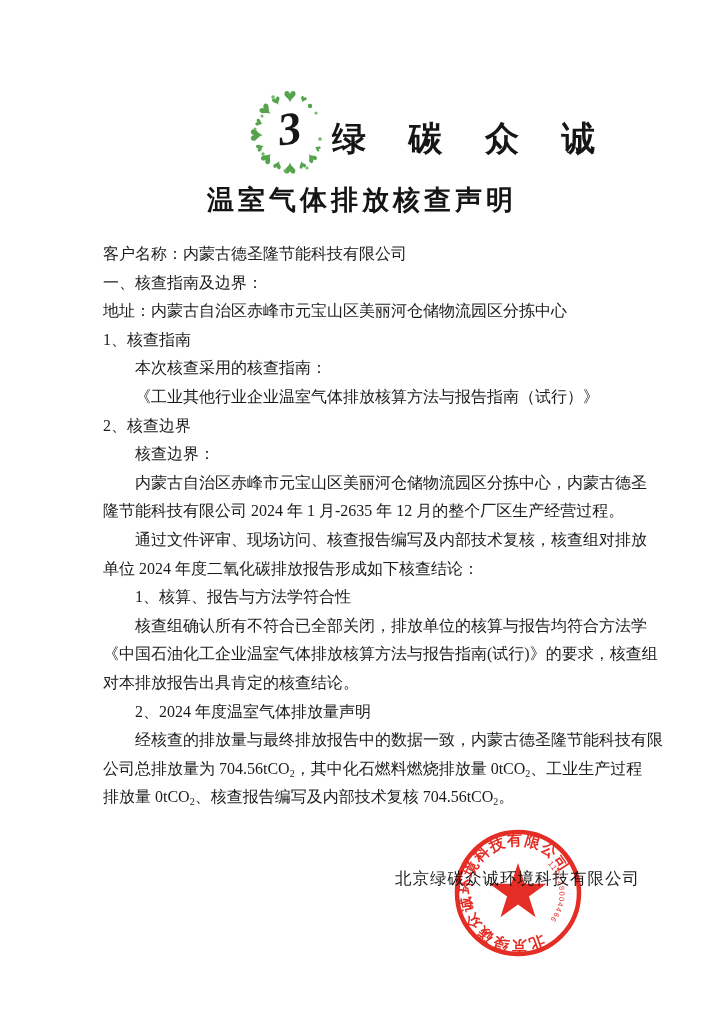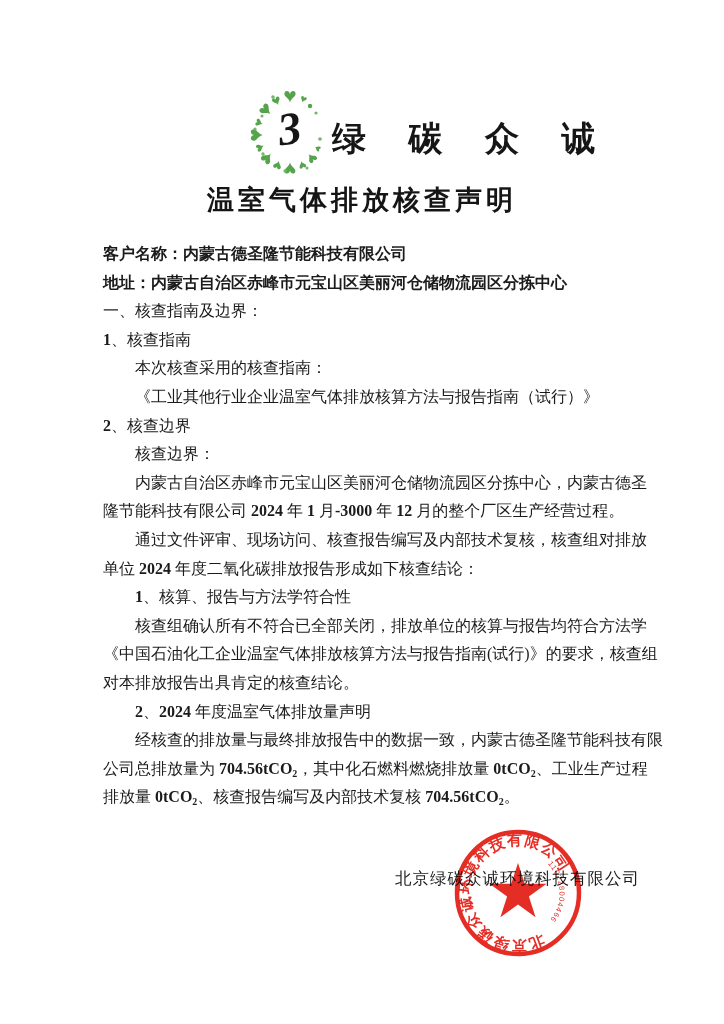--- a/index.html
+++ b/index.html
@@ -16,21 +16,21 @@
          letter-spacing:17px;color:#161616;white-space:nowrap;}
 
   
   .doc-title{position:absolute;left:0;top:182px;width:724px;text-align:center;
              font-size:27px;font-weight:bold;letter-spacing:4px;color:#151515;}
 
   
   .doc-body{position:absolute;left:103px;top:240px;width:522px;font-size:16px;}
   .line{height:28.6px;line-height:28.6px;white-space:nowrap;}
   .line.indent{padding-left:32px;}
-  .b{font-weight:bold;}
+  .b{font-weight:normal;}
   .sub{font-size:10px;vertical-align:-3px;}
 
   
   .signature{position:absolute;top:868px;right:84px;font-size:16.5px;color:#1b1b1b;
              letter-spacing:1px;white-space:nowrap;z-index:1;}
 
   
   .stamp{position:absolute;left:438px;top:813px;width:160px;height:160px;
          mix-blend-mode:multiply;opacity:0.95;z-index:2;}
 </style>
@@ -70,29 +70,29 @@
       </g>
     </svg>
     <div class="monogram">3</div>
     <div class="brand">绿 碳 众 诚</div>
   </div>
 
   <div class="doc-title">温室气体排放核查声明</div>
 
   <div class="doc-body" id="doc-body">
       <div class="line"><span class="b">客户名称：内蒙古德圣隆节能科技有限公司</span></div>
+      <div class="line"><span>一、核查指南及边界：</span></div>
       <div class="line"><span class="b">地址：内蒙古自治区赤峰市元宝山区美丽河仓储物流园区分拣中心</span></div>
-      <div class="line"><span>一、核查指南及边界：</span></div>
       <div class="line"><span class="b">1</span><span>、核查指南</span></div>
       <div class="line indent"><span>本次核查采用的核查指南：</span></div>
       <div class="line indent"><span>《工业其他行业企业温室气体排放核算方法与报告指南（试行）》</span></div>
       <div class="line"><span class="b">2</span><span>、核查边界</span></div>
       <div class="line indent"><span>核查边界：</span></div>
       <div class="line indent"><span>内蒙古自治区赤峰市元宝山区美丽河仓储物流园区分拣中心，内蒙古德圣</span></div>
-      <div class="line"><span>隆节能科技有限公司 </span><span class="b">2024</span><span> 年 </span><span class="b">1</span><span> 月</span><span class="b">-3000</span><span> 年 </span><span class="b">12</span><span> 月的整个厂区生产经营过程。</span></div>
+      <div class="line"><span>隆节能科技有限公司 </span><span class="b">2024</span><span> 年 </span><span class="b">1</span><span> 月</span><span class="b">-2635</span><span> 年 </span><span class="b">12</span><span> 月的整个厂区生产经营过程。</span></div>
       <div class="line indent"><span>通过文件评审、现场访问、核查报告编写及内部技术复核，核查组对排放</span></div>
       <div class="line"><span>单位 </span><span class="b">2024</span><span> 年度二氧化碳排放报告形成如下核查结论：</span></div>
       <div class="line indent"><span class="b">1</span><span>、核算、报告与方法学符合性</span></div>
       <div class="line indent"><span>核查组确认所有不符合已全部关闭，排放单位的核算与报告均符合方法学</span></div>
       <div class="line"><span>《中国石油化工企业温室气体排放核算方法与报告指南(试行)》的要求，核查组</span></div>
       <div class="line"><span>对本排放报告出具肯定的核查结论。</span></div>
       <div class="line indent"><span class="b">2</span><span>、</span><span class="b">2024</span><span> 年度温室气体排放量声明</span></div>
       <div class="line indent"><span>经核查的排放量与最终排放报告中的数据一致，内蒙古德圣隆节能科技有限</span></div>
       <div class="line"><span>公司总排放量为 </span><span class="b">704.56tCO</span><span class="b sub">2</span><span>，其中化石燃料燃烧排放量 </span><span class="b">0tCO</span><span class="b sub">2</span><span>、工业生产过程</span></div>
       <div class="line"><span>排放量 </span><span class="b">0tCO</span><span class="b sub">2</span><span>、核查报告编写及内部技术复核 </span><span class="b">704.56tCO</span><span class="b sub">2</span><span>。</span></div>

